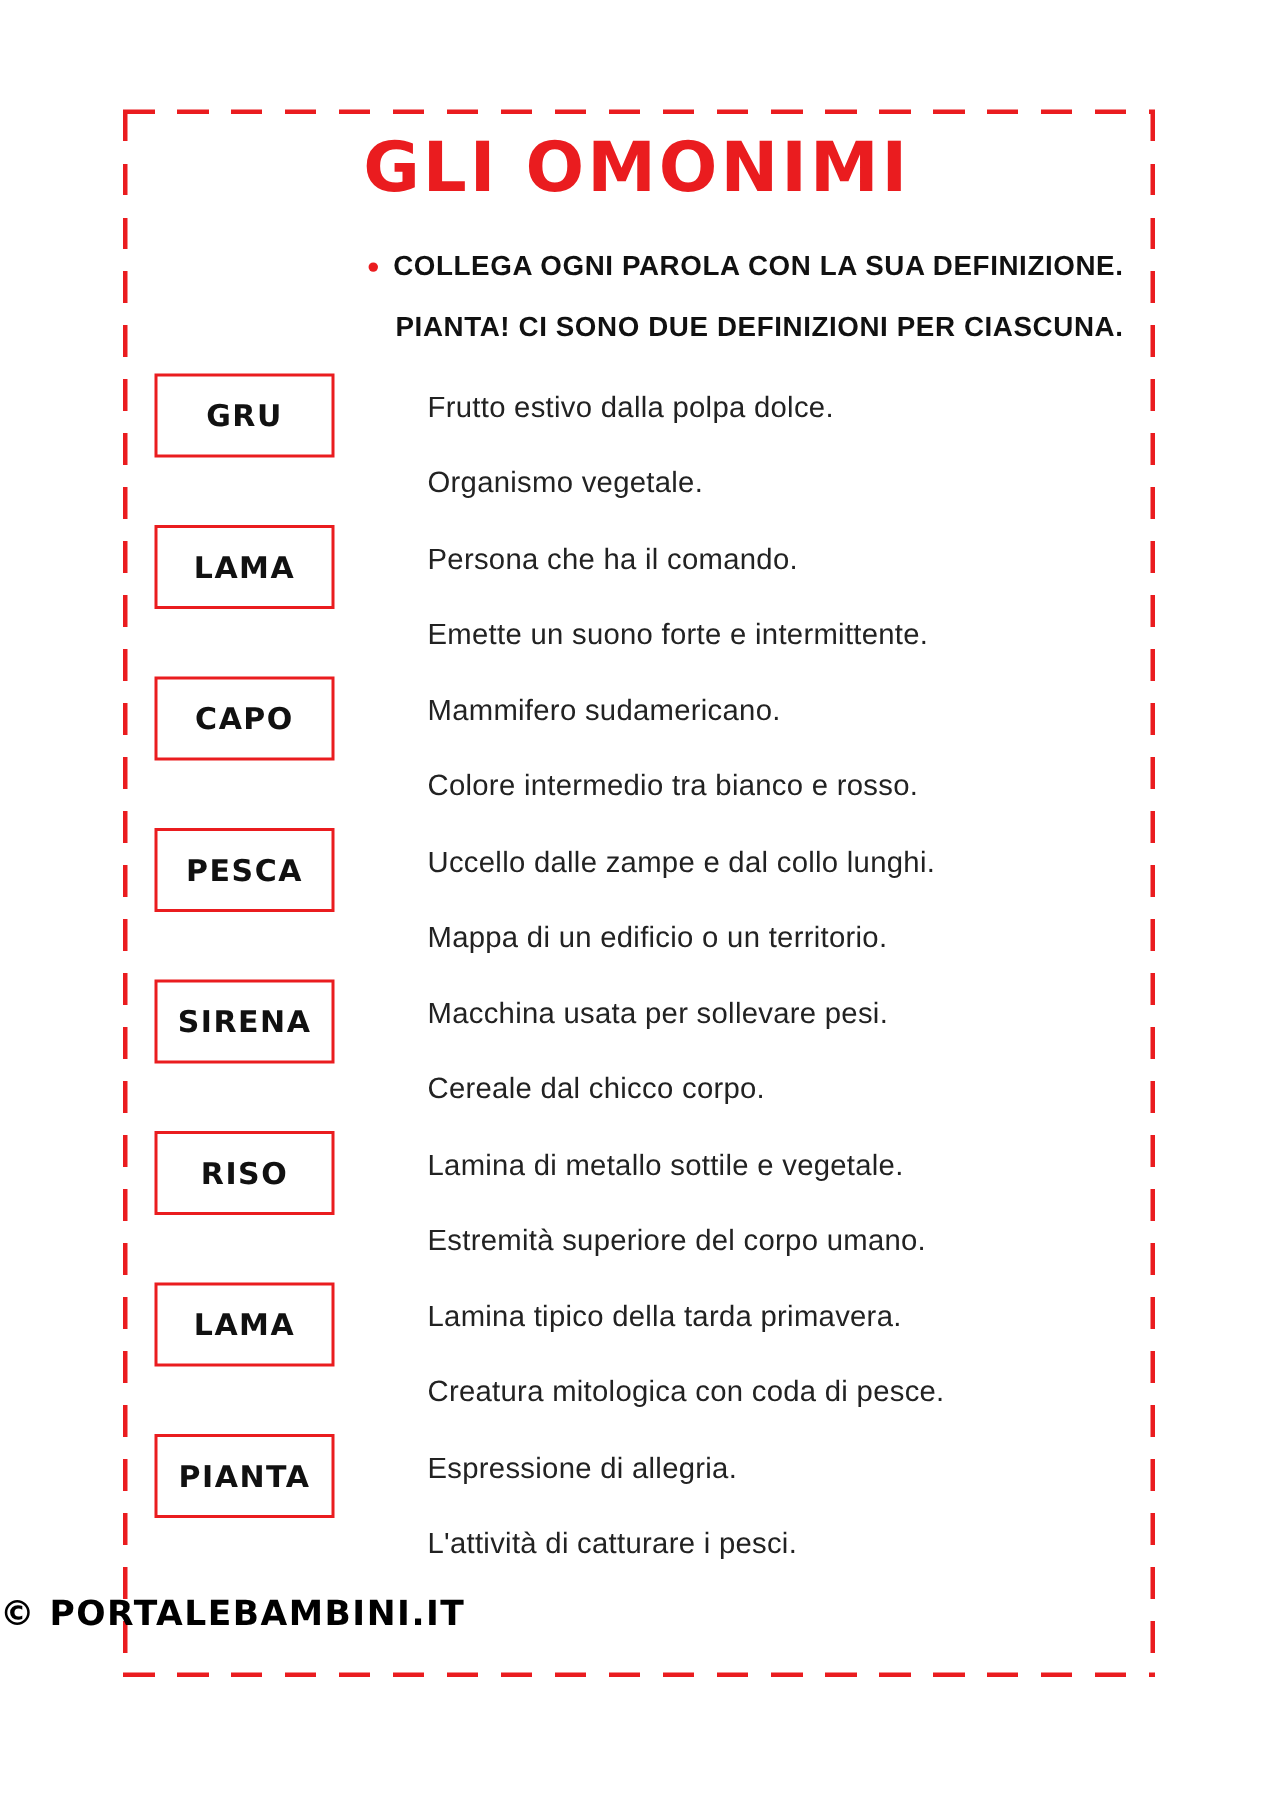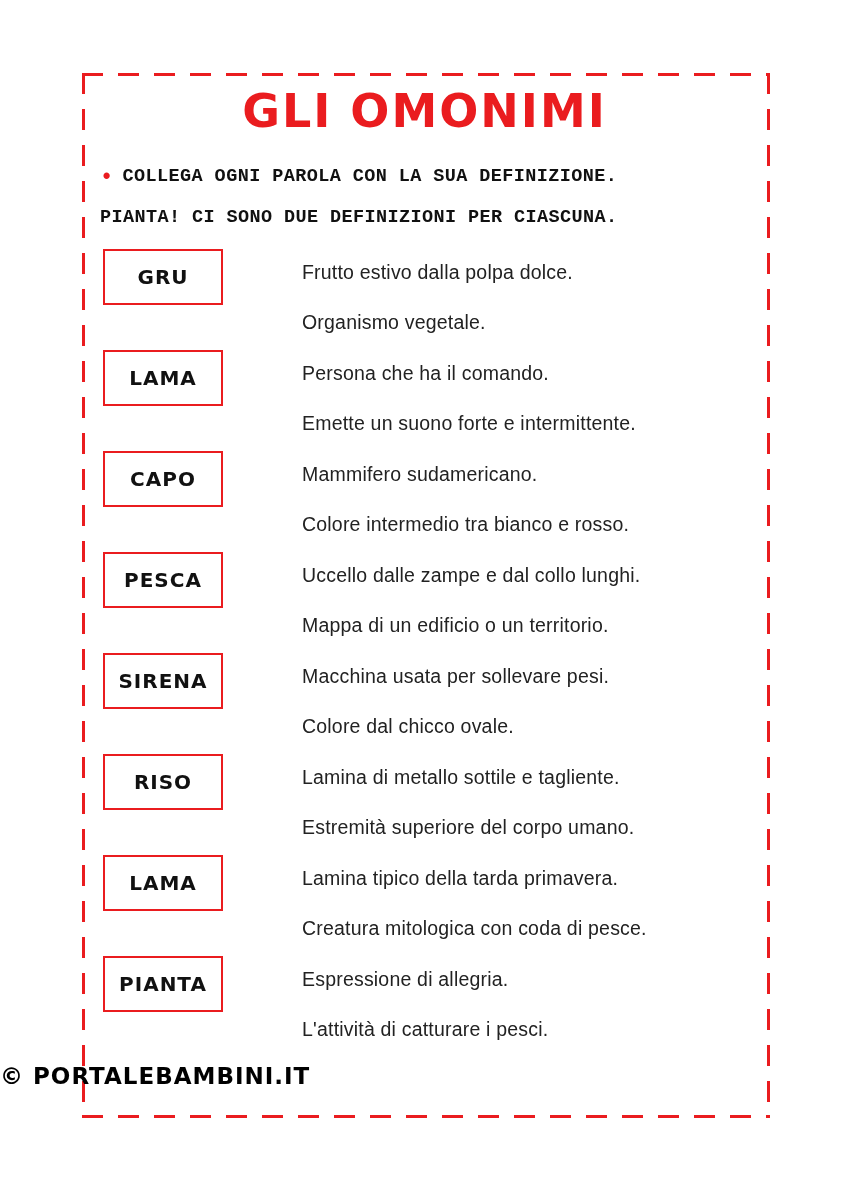--- a/index.html
+++ b/index.html
@@ -38,26 +38,27 @@
     text-align: center;
     font-family: "DejaVu Sans", sans-serif;
     font-weight: 800;
     font-size: 46px;
     letter-spacing: 2px;
     color: var(--red);
   }
   .instructions {
     position: absolute;
     left: 100px; top: 157px; right: 100px;
-    font-family: Liberation Mono, monospace;
+    font-family: Liberation Sans, sans-serif;
     font-weight: 700;
     font-size: 18.5px;
     letter-spacing: 0.4px;
     color: var(--ink);
     line-height: 40px;
+    text-align: right;
   }
   .bullet {
     color: var(--red);
     font-size: 22px;
     margin-right: 9px;
     vertical-align: -2px;
   }
   .rows {
     position: absolute;
     left: 103px; top: 247px; right: 81px;
@@ -79,21 +80,21 @@
     margin-top: 2px;
   }
   .word {
     font-family: "DejaVu Sans", sans-serif;
     font-weight: 800;
     font-size: 20px;
     letter-spacing: 1px;
     color: var(--ink);
   }
   .defs {
-    margin-left: 79px;
+    margin-left: 62px;
     flex: 1;
   }
   .def {
     height: 50.5px;
     display: flex;
     align-items: center;
     font-size: 19.5px;
     color: var(--def);
     letter-spacing: 0.2px;
   }
@@ -165,30 +166,30 @@
       <div class="def">Mappa di un edificio o un territorio.</div>
     </div>
   </div>
 
   <div class="row">
     <div class="word-box">
       <span class="word">SIRENA</span>
     </div>
     <div class="defs">
       <div class="def">Macchina usata per sollevare pesi.</div>
-      <div class="def">Colore dal chicco ovale.</div>
+      <div class="def">Cereale dal chicco corpo.</div>
     </div>
   </div>
 
   <div class="row">
     <div class="word-box">
       <span class="word">RISO</span>
     </div>
     <div class="defs">
-      <div class="def">Lamina di metallo sottile e tagliente.</div>
+      <div class="def">Lamina di metallo sottile e vegetale.</div>
       <div class="def">Estremità superiore del corpo umano.</div>
     </div>
   </div>
 
   <div class="row">
     <div class="word-box">
       <span class="word">LAMA</span>
     </div>
     <div class="defs">
       <div class="def">Lamina tipico della tarda primavera.</div>

